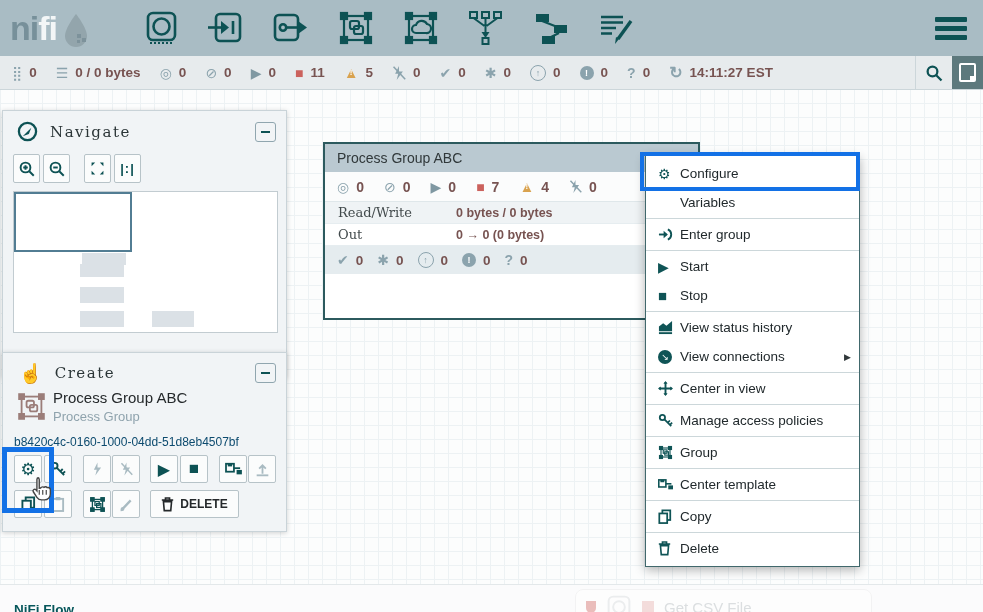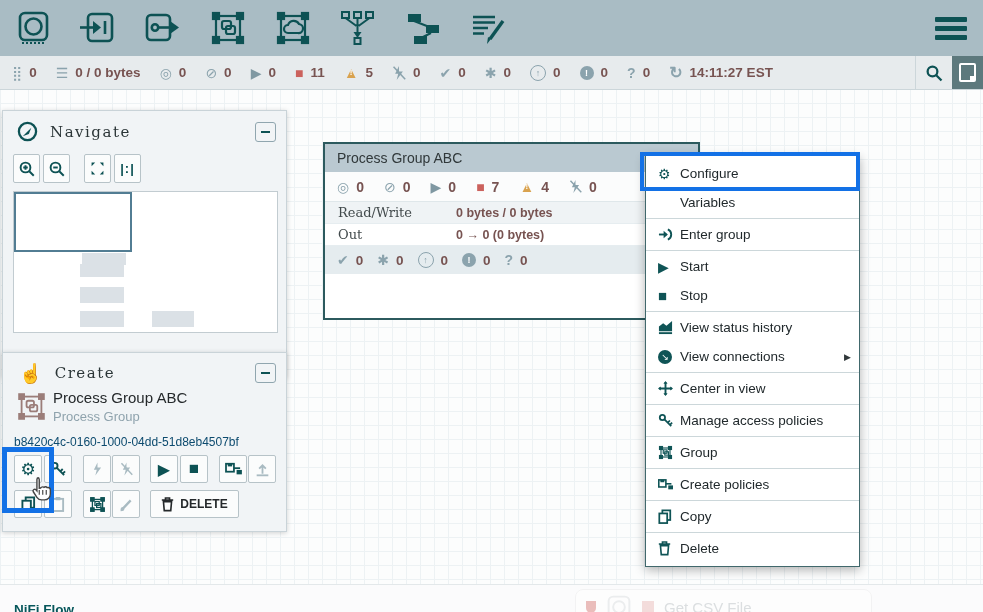--- a/index.html
+++ b/index.html
@@ -129,20 +129,32 @@
               border:1.5px solid #ececec;border-radius:8px;opacity:.55;z-index:2;
               display:flex;align-items:center;gap:10px;padding-left:10px;box-sizing:border-box;}
   .gp-shield{width:10px;height:12px;background:#dd8b87;border-radius:0 0 5px 5px;margin-top:-14px;}
   .gp-square{width:12px;height:12px;background:#eec3c1;margin-top:-14px;}
   .gp-name{font-size:15px;color:#c2c8ca;margin-top:-14px;}
 </style>
 </head>
 <body>
 
 <div id="header">
+  <div class="logo">
+    <span class="logo-txt logo-ni">ni</span>
+    <span class="logo-txt logo-fi">fi</span>
+    <span style="margin-left:4px;">
+      <svg width="30" height="36" viewBox="0 0 30 36">
+          <path d="M15 2C15 2 4 16 4 24a11 11 0 0 0 22 0C26 16 15 2 15 2z" fill="#93a5ac"></path>
+          <rect x="16" y="22" width="4" height="4" fill="#7d929b"></rect>
+          <rect x="21" y="26" width="4" height="4" fill="#7d929b"></rect>
+          <rect x="16" y="28" width="3" height="3" fill="#7d929b"></rect>
+        </svg>
+    </span>
+  </div>
   <div class="toolbar">
     <div class="tbtn">
       <svg width="40" height="40" viewBox="0 0 40 40" fill="none" stroke="#0d5254" stroke-width="2.6">
           <rect x="7" y="5" width="27" height="27" rx="5"></rect>
           <circle cx="20.5" cy="18.5" r="8"></circle>
           <path d="M9 35h2M13 35h2M17 35h2M21 35h2M25 35h2M29 35h2" stroke-width="2"></path>
         </svg>
     </div>
     <div class="tbtn">
       <svg width="40" height="40" viewBox="0 0 40 40" fill="none" stroke="#0d5254" stroke-width="2.6">
@@ -613,21 +625,21 @@
   <div class="menu-group">
     <div class="menu-item">
       <span class="mi">
         <svg width="15" height="14" viewBox="0 0 19 17">
             <rect x="1" y="2" width="9" height="9" fill="none" stroke="#0f5456" stroke-width="2"></rect>
             <rect x="3" y="2" width="5" height="3" fill="#0f5456"></rect>
             <path d="M10 7h7" stroke="#0f5456" stroke-width="2"></path>
             <rect x="13" y="9" width="6" height="5" fill="#0f5456"></rect>
           </svg>
       </span>
-      <span>Create policies</span>
+      <span>Center template</span>
     </div>
   </div>
   <div class="menu-group">
     <div class="menu-item">
       <span class="mi">
         <svg width="14" height="15" viewBox="0 0 16 17" fill="none" stroke="#0f5456" stroke-width="2">
             <rect x="5" y="1.5" width="9" height="11"></rect>
             <rect x="1.5" y="5" width="9" height="11" fill="#fff"></rect>
           </svg>
       </span>

